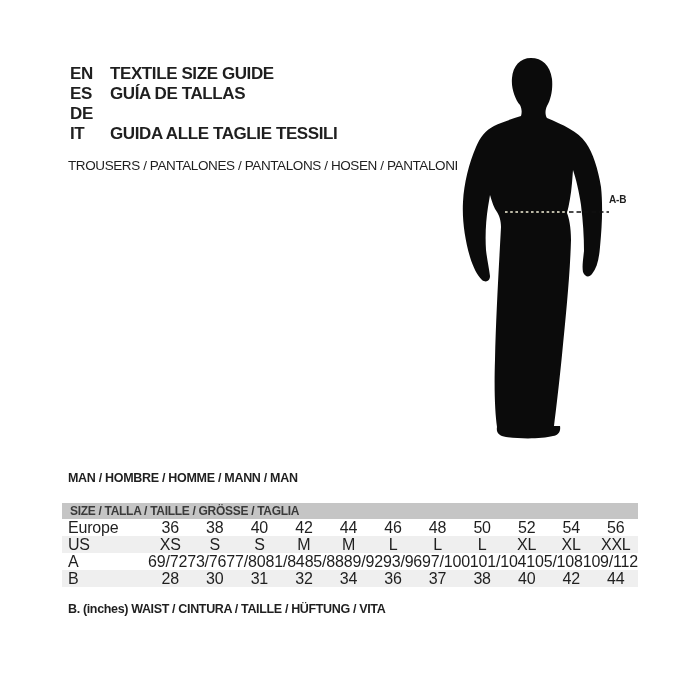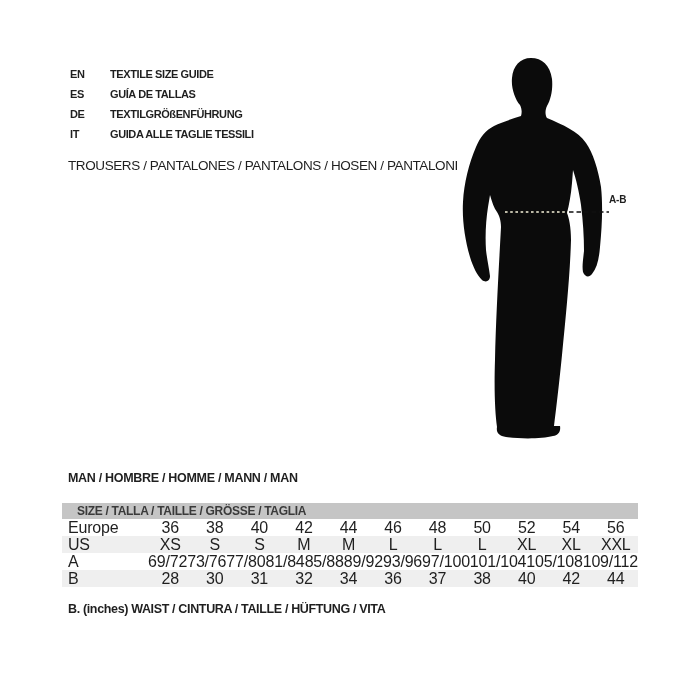--- a/index.html
+++ b/index.html
@@ -5,32 +5,32 @@
   html,body{margin:0;padding:0;background:#fff;}
   .canvas{
     position:relative;width:700px;height:700px;background:var(--background,#fff);
     font-family:"Liberation Sans",sans-serif;color:var(--text,#1f1f1f);
     overflow:hidden;
   }
   .abs{position:absolute;}
   
   .lang-list{left:70px;top:64px;}
   .lang-row{display:flex;height:20px;align-items:center;
-    font-size:11px;font-weight:700;letter-spacing:-0.4px;}
+    font-size:17px;font-weight:700;letter-spacing:-0.4px;}
   .lang-code{width:40px;flex:0 0 40px;}
   
   .garment-title{left:68px;top:158px;font-size:13.5px;font-weight:400;letter-spacing:-0.4px;white-space:nowrap;}
   .section-title{left:68px;top:471px;font-size:12.5px;font-weight:700;letter-spacing:-0.3px;white-space:nowrap;}
   
   .figure-svg{left:450px;top:55px;}
   .ab-label{left:609px;top:194px;font-size:10px;font-weight:600;letter-spacing:-0.2px;}
   
   .size-table{left:62px;top:503px;width:576px;}
   .thead{height:16px;line-height:16px;background:var(--table-header-bg,#c5c5c5);
-    font-size:12px;font-weight:600;letter-spacing:-0.3px;color:#3a3a3a;padding-left:15px;}
+    font-size:12px;font-weight:600;letter-spacing:-0.3px;color:#3a3a3a;padding-left:8px;}
   .trow{display:flex;height:17px;align-items:center;font-size:16px;letter-spacing:-0.2px;}
   .trow.shaded{background:var(--table-row-alt-bg,#efefef);}
   .tcell{flex:1;text-align:center;white-space:nowrap;}
   .tcell.lbl{flex:0 0 80px;text-align:left;padding-left:6px;}
   
   .notes{left:68px;top:601px;font-size:12.5px;font-weight:700;letter-spacing:-0.35px;line-height:17.5px;white-space:nowrap;}
   .sil{fill:var(--silhouette,#0b0b0b);}
   .waist-body{stroke:var(--waist-line-on-body,#f7f3da);}
   .waist-out{stroke:var(--waist-line-outside,#111);}
 </style>
@@ -43,21 +43,20 @@
     <div class="lang-row">
       <span class="lang-code">EN</span>
       <span class="lang-label">TEXTILE SIZE GUIDE</span>
     </div>
     <div class="lang-row">
       <span class="lang-code">ES</span>
       <span class="lang-label">GUÍA DE TALLAS</span>
     </div>
     <div class="lang-row">
       <span class="lang-code">DE</span>
-      <span class="lang-label">TEXTILGRÖßENFÜHRUNG</span>
     </div>
     <div class="lang-row">
       <span class="lang-code">IT</span>
       <span class="lang-label">GUIDA ALLE TAGLIE TESSILI</span>
     </div>
   </div>
 
   <div class="abs garment-title">TROUSERS / PANTALONES / PANTALONS / HOSEN / PANTALONI</div>
 
   <svg class="abs figure-svg" width="170" height="395" viewBox="0 0 170 395" xmlns="http://www.w3.org/2000/svg">

